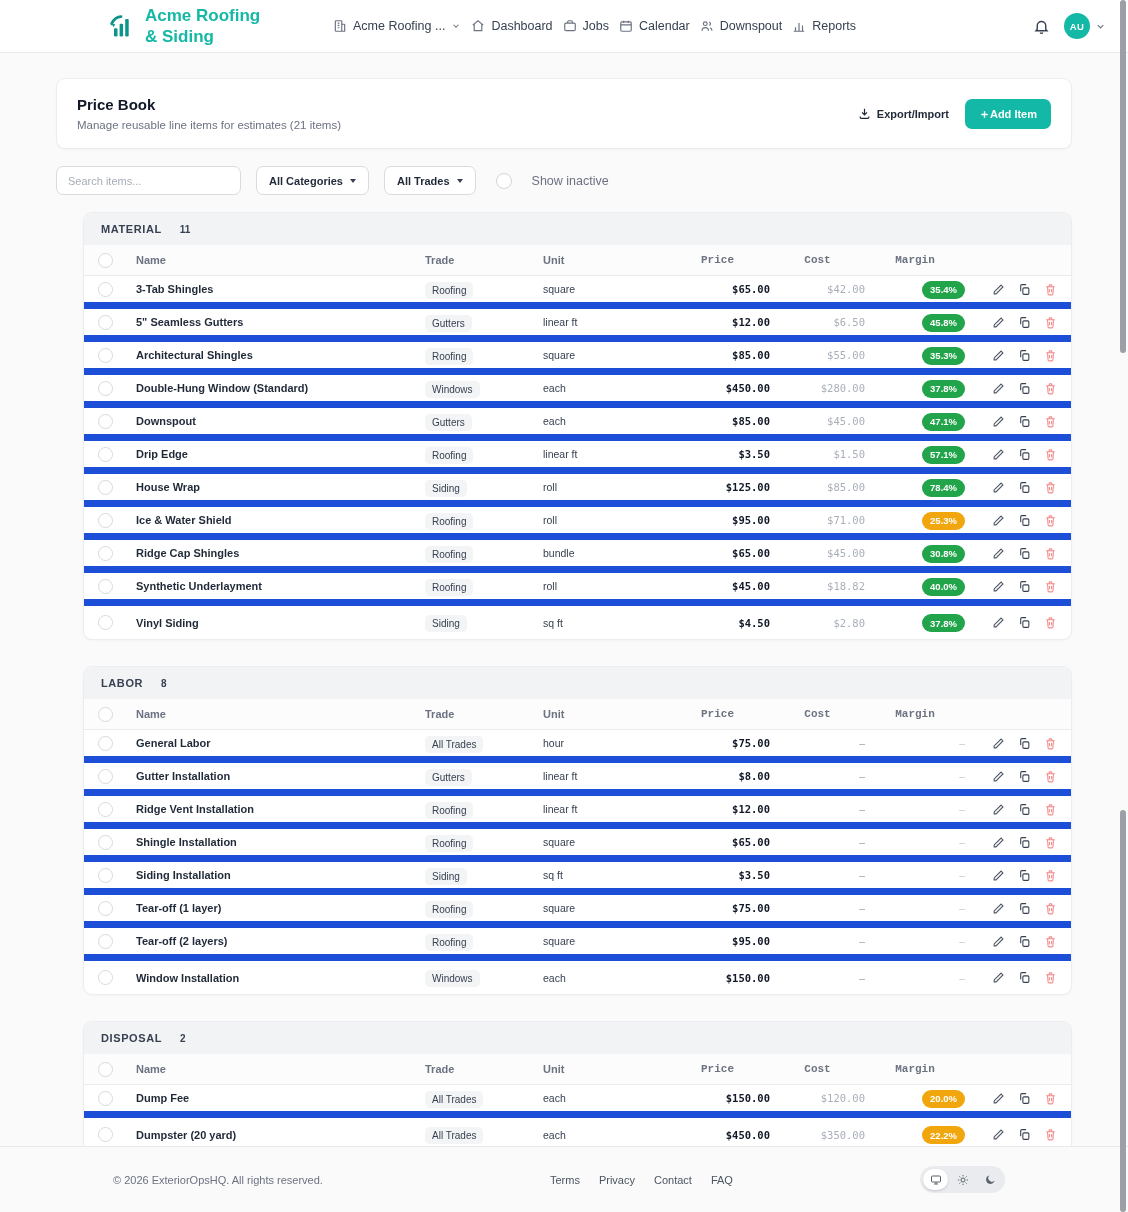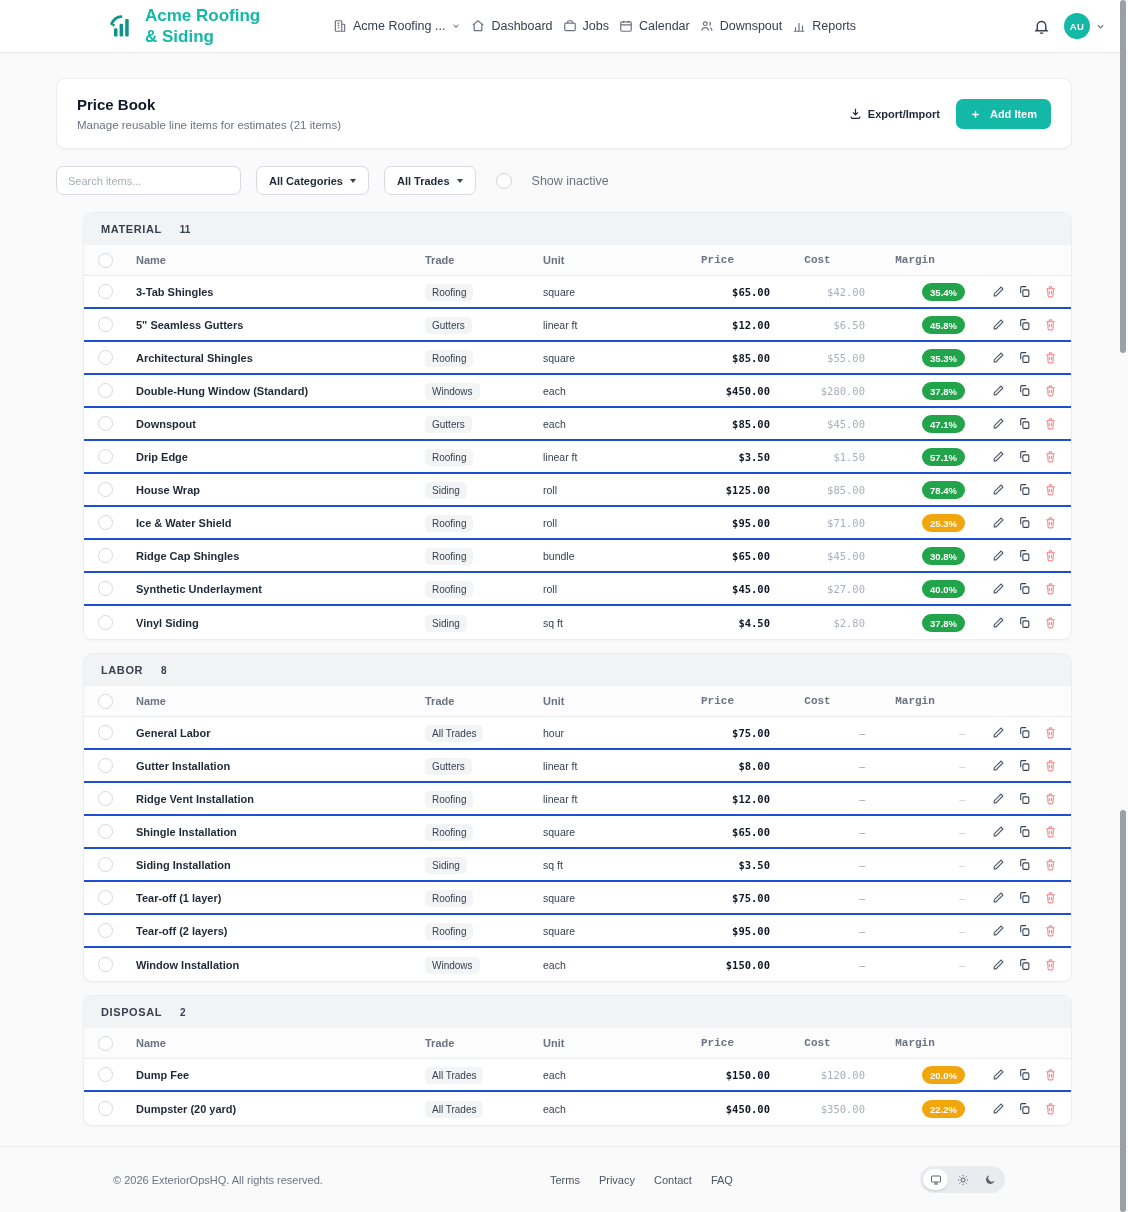--- a/index.html
+++ b/index.html
@@ -37,21 +37,21 @@
   .page-card {
     margin-top:25px; background:#fff; border:1px solid #ebedf0; border-radius:9px;
     padding:17px 20px; display:flex; align-items:center; justify-content:space-between;
     box-shadow:0 1px 2px rgba(16,24,40,.03);
   }
   .page-title { font-size:15px; font-weight:bold; color:#111827; }
   .page-sub { font-size:11.5px; color:#6b7280; margin-top:6px; }
   .header-actions { display:flex; align-items:center; gap:16px; }
   .export-btn { display:flex; align-items:center; gap:6px; font-size:11px; font-weight:bold; color:#1f2937; background:none; border:none; cursor:pointer; font-family:inherit; }
   .add-btn {
-    display:flex; align-items:flex-end; gap:9px; background:var(--brand); color:#fff;
+    display:flex; align-items:flex-end; gap:0; background:var(--brand); color:#fff;
     font-size:11px; font-weight:bold; border:none; border-radius:7px; padding:9px 14px;
     cursor:pointer; font-family:inherit;
   }
 
   
   .filters { margin-top:17px; display:flex; align-items:center; gap:15px; }
   .search-input {
     width:185px; height:29px; border:1px solid #d8dbe0; border-radius:7px;
     padding:0 11px; font-size:11px; font-family:inherit; color:#374151; background:#fff; outline:none;
   }
@@ -60,36 +60,36 @@
     height:29px; background:#fff; border:1px solid #d8dbe0; border-radius:7px;
     display:flex; align-items:center; gap:7px; padding:0 12px;
     font-size:11px; font-weight:bold; color:#1f2937; cursor:pointer; font-family:inherit;
   }
   .caret { width:0; height:0; border-left:3.5px solid transparent; border-right:3.5px solid transparent; border-top:4.5px solid #374151; }
   .toggle-wrap { display:flex; align-items:center; gap:20px; margin-left:5px; cursor:pointer; }
   .radio-circle { width:16px; height:16px; border-radius:50%; border:1.5px solid #d1d5db; background:#fff; }
   .toggle-label { font-size:12.5px; color:#6b7280; }
 
   
-  .sections { margin-top:17px; display:flex; flex-direction:column; gap:13px; padding-bottom:16px;padding-left:27px; }
+  .sections { margin-top:17px; display:flex; flex-direction:column; gap:26px; padding-bottom:16px;padding-left:27px; }
   .section-card { background:#fff; border:1px solid #ebedf0; border-radius:9px; overflow:hidden; box-shadow:0 1px 2px rgba(16,24,40,.03); }
   .section-band {
     background:#f2f3f5; height:32px; display:flex; align-items:center; gap:18px; padding:0 17px;
   }
   .section-title { font-size:11px; font-weight:bold; letter-spacing:.6px; color:#374151; }
   .section-count { font-size:10px; font-weight:bold; color:#374151; }
   .tgrid {
     display:grid;
     grid-template-columns:38px minmax(0,1fr) 118px 122px 105px 95px 100px 92px;
     align-items:center; padding:0 14px;
   }
   .thead { height:31px; background:#fcfcfd; border-bottom:1px solid #e9ebee; }
   .th { font-size:11px; font-weight:bold; color:#6b7280; }
   .th.r { text-align:center;font-family:Liberation Mono, monospace; }
-  .trow { height:33px; border-bottom:2px solid #1d4ed8; }
+  .trow { height:33px; border-bottom:7px solid #1d4ed8; }
   .trow:last-child { border-bottom:none; }
   .cellcheck { width:15px; height:15px; border-radius:50%; border:1.5px solid #d6d9de; background:#fff; cursor:pointer; }
   .c-name { font-size:11px; font-weight:bold; color:#1f2937; }
   .trade-pill { display:inline-block; font-size:10px; color:#374151; background:#f3f4f6; border-radius:5px; padding:3px 7px; }
   .c-unit { font-size:10.5px; color:#374151; }
   .mono { font-family:"DejaVu Sans Mono", monospace; }
   .c-price { font-size:10.5px; font-weight:bold; color:#111827; text-align:right; }
   .c-cost { font-size:10.5px; color:#a9afb9; text-align:right; }
   .c-cost.dash { font-family:"Liberation Sans", sans-serif; color:#9ca3af; }
   .c-margin { text-align:right; }
@@ -516,21 +516,21 @@
       </button>
     </span>
   </div>
 
   <div class="tgrid trow">
     <span class="cellcheck"></span>
     <span class="c-name">Synthetic Underlayment</span>
     <span><span class="trade-pill">Roofing</span></span>
     <span class="c-unit">roll</span>
     <span class="c-price mono">$45.00</span>
-    <span class="c-cost mono">$27.00</span>
+    <span class="c-cost mono">$18.82</span>
     <span class="c-margin"><span class="badge green">40.0%</span></span>
     <span class="c-actions">
       <button class="icon-btn i-edit">
         <svg width="13" height="13" viewBox="0 0 24 24" fill="none" stroke="currentColor" stroke-width="2">
                     <path d="M16.8 3.8l3.4 3.4L7.4 20H4v-3.4L16.8 3.8z"></path>
                   </svg>
       </button>
       <button class="icon-btn i-copy">
         <svg width="13" height="13" viewBox="0 0 24 24" fill="none" stroke="currentColor" stroke-width="2">
                     <rect x="9" y="9" width="11" height="12" rx="2"></rect>

